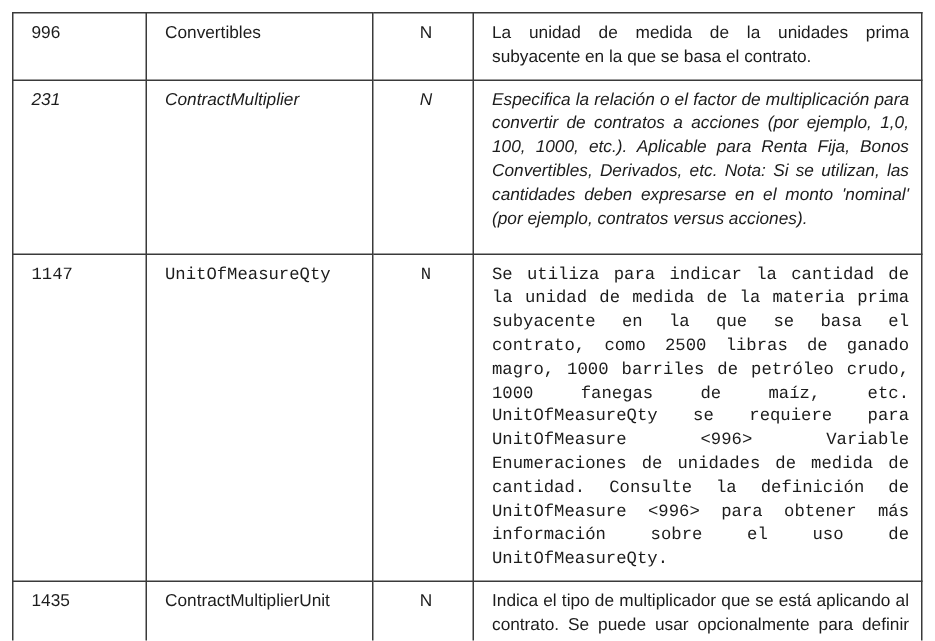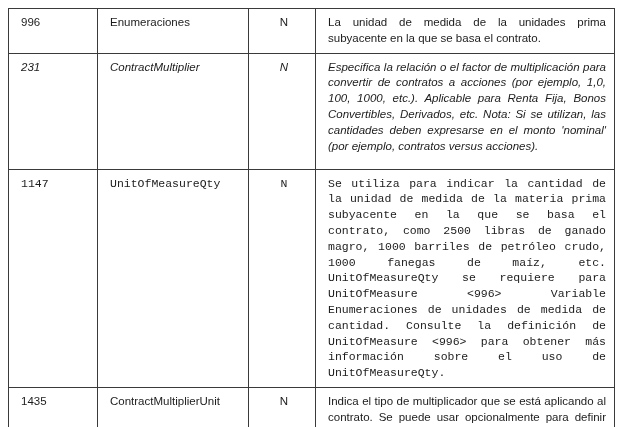--- a/index.html
+++ b/index.html
@@ -67,21 +67,21 @@
   <table class="fix-table">
     <colgroup>
       <col class="c-tag">
       <col class="c-field">
       <col class="c-req">
       <col class="c-desc">
     </colgroup>
     <tbody>
       <tr class="row-996">
         <td class="cell-tag">996</td>
-        <td class="cell-field">Enumeraciones</td>
+        <td class="cell-field">Convertibles</td>
         <td class="cell-req">N</td>
         <td class="cell-desc">La unidad de medida de la unidades prima subyacente en la que se basa el contrato.</td>
       </tr>
       <tr class="row-231">
         <td class="cell-tag">231</td>
         <td class="cell-field">ContractMultiplier</td>
         <td class="cell-req">N</td>
         <td class="cell-desc">Especifica la relación o el factor de multiplicación para convertir de contratos a acciones (por ejemplo, 1,0, 100, 1000, etc.). Aplicable para Renta Fija, Bonos Convertibles, Derivados, etc. Nota: Si se utilizan, las cantidades deben expresarse en el monto 'nominal' (por ejemplo, contratos versus acciones).</td>
       </tr>
       <tr class="row-1147">

